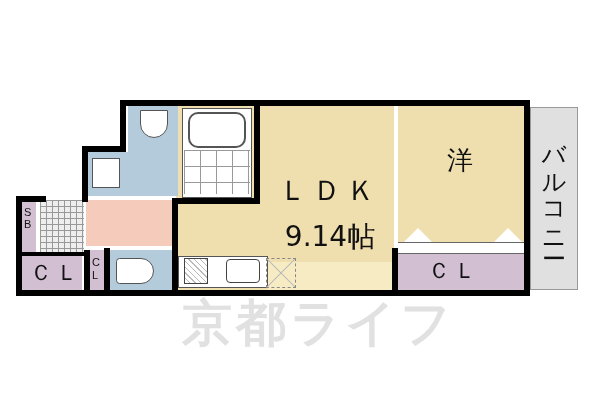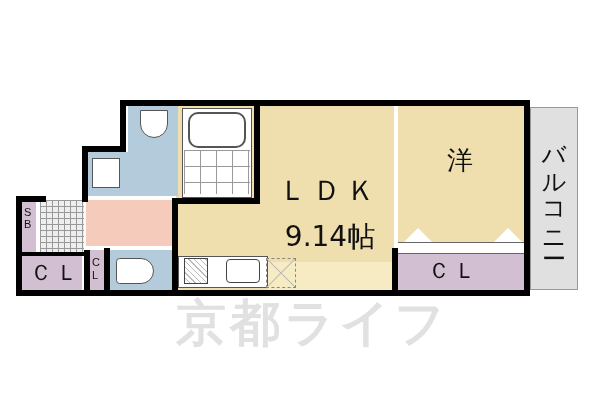--- a/index.html
+++ b/index.html
@@ -3,21 +3,21 @@
   <meta charset="utf-8">
   <style>
     html, body { margin:0; padding:0; }
     body { width:600px; height:400px; background:#ffffff; position:relative; overflow:hidden;
            font-family: "DejaVu Sans", "Liberation Sans", sans-serif; }
     .abs { position:absolute; box-sizing:border-box; }
     .wall { background:#000; }
     .room-label { position:absolute; color:#111; text-align:center; white-space:nowrap; }
     .cl-label { position:absolute; color:#111; font-family:"Liberation Sans", sans-serif; }
     .vtext { writing-mode: vertical-rl; text-orientation: upright; letter-spacing:2px; }
-    .watermark { position:absolute; left:176px; top:290px; font-size:50px; font-weight:bold;
+    .watermark { position:absolute; left:182px; top:290px; font-size:50px; font-weight:bold;
                  color:rgba(200,200,200,0.55); letter-spacing:4px; font-family:Liberation Mono, monospace;
                  pointer-events:none; }
   </style>
 </head>
 <body>
 
 <div class="abs" style="left:0;top:0;width:600px;height:400px;">
 
   <div class="abs" style="left:530px;top:107px;width:48px;height:183px;background:#e0e0e0;border:1px solid #999;"></div>
   <div class="room-label vtext" style="left:536px;top:128px;font-size:24px;line-height:36px;">バルコニー</div>

